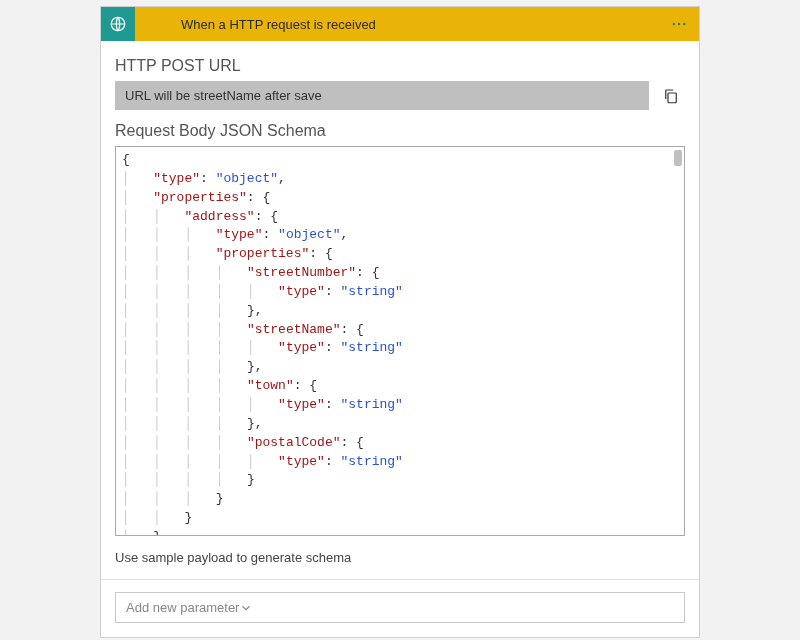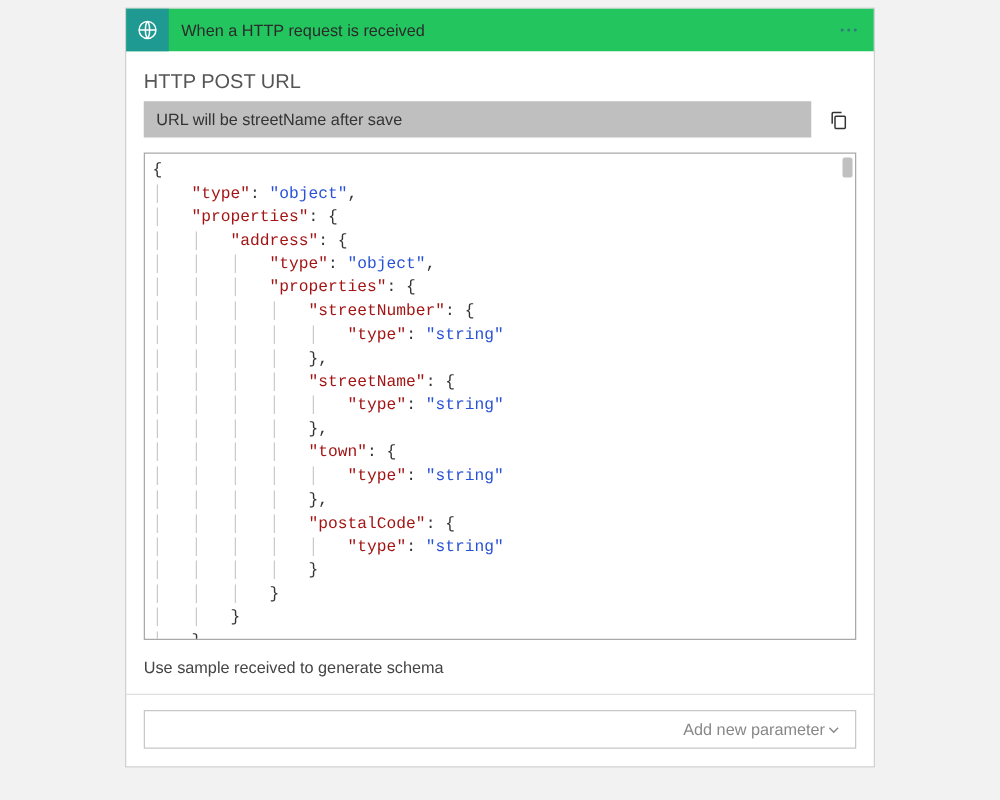--- a/index.html
+++ b/index.html
@@ -14,22 +14,23 @@
     overflow: hidden;
   }
   .card {
     margin: 6px 100px 10px 100px;
     background: #fff;
     border: 1px solid #d0d0d0;
   }
   .card-header {
     display: flex;
     align-items: stretch;
-    background: #22c55e;
+    background: #eab308;
     height: 34px;
+    gap: 36px;
   }
   .card-header .icon-box {
     width: 34px;
     height: 34px;
     background: #1f9a93;
     display: flex;
     align-items: center;
     justify-content: center;
     color: #fff;
   }
@@ -93,21 +94,21 @@
   .guide { color: #c8c8c8; }
   .link-row {
     margin-top: 14px;
     font-size: 13px;
     color: #444;
   }
   .hr { border-top: 1px solid #e0e0e0; margin: 14px -14px 0 -14px; }
   .param-row {
     display: flex;
     align-items: center;
-    justify-content: flex-end;
+    justify-content: flex-start;
     border: 1px solid #c7c7c7;
     margin: 12px 0 0 0;
     padding: 7px 10px;
     color: #888;
     font-size: 13px;
   }
   .chev { color: #888; }
   svg { display: block; }
   .scroll-thumb {
     position: absolute;
@@ -145,20 +146,21 @@
     <div class="url-row">
       <div class="url-box">URL will be streetName after save</div>
       <div class="copy-btn">
         <svg width="18" height="18" viewBox="0 0 24 24" fill="none" stroke="#333" stroke-width="1.6">
           <rect x="8" y="8" width="11" height="13" rx="1"></rect>
           <path d="M5 16V5a1 1 0 0 1 1-1h9"></path>
         </svg>
       </div>
     </div>
 
+    <div class="field-label">Request Body JSON Schema</div>
     <div class="schema-box">
       <div class="scroll-thumb"></div>
       <pre class="schema-pre" id="schema-pre"><span class="tok-brc">{</span>
 <span class="guide">│   </span><span class="tok-key">"type"</span>: <span class="tok-str">"object"</span>,
 <span class="guide">│   </span><span class="tok-key">"properties"</span>: <span class="tok-brc">{</span>
 <span class="guide">│   </span><span class="guide">│   </span><span class="tok-key">"address"</span>: <span class="tok-brc">{</span>
 <span class="guide">│   </span><span class="guide">│   </span><span class="guide">│   </span><span class="tok-key">"type"</span>: <span class="tok-str">"object"</span>,
 <span class="guide">│   </span><span class="guide">│   </span><span class="guide">│   </span><span class="tok-key">"properties"</span>: <span class="tok-brc">{</span>
 <span class="guide">│   </span><span class="guide">│   </span><span class="guide">│   </span><span class="guide">│   </span><span class="tok-key">"streetNumber"</span>: <span class="tok-brc">{</span>
 <span class="guide">│   </span><span class="guide">│   </span><span class="guide">│   </span><span class="guide">│   </span><span class="guide">│   </span><span class="tok-key">"type"</span>: <span class="tok-str">"string"</span>
@@ -171,21 +173,21 @@
 <span class="guide">│   </span><span class="guide">│   </span><span class="guide">│   </span><span class="guide">│   </span><span class="tok-brc">}</span>,
 <span class="guide">│   </span><span class="guide">│   </span><span class="guide">│   </span><span class="guide">│   </span><span class="tok-key">"postalCode"</span>: <span class="tok-brc">{</span>
 <span class="guide">│   </span><span class="guide">│   </span><span class="guide">│   </span><span class="guide">│   </span><span class="guide">│   </span><span class="tok-key">"type"</span>: <span class="tok-str">"string"</span>
 <span class="guide">│   </span><span class="guide">│   </span><span class="guide">│   </span><span class="guide">│   </span><span class="tok-brc">}</span>
 <span class="guide">│   </span><span class="guide">│   </span><span class="guide">│   </span><span class="tok-brc">}</span>
 <span class="guide">│   </span><span class="guide">│   </span><span class="tok-brc">}</span>
 <span class="guide">│   </span><span class="tok-brc">}</span>
 </pre>
     </div>
 
-    <div class="link-row">Use sample received to generate schema</div>
+    <div class="link-row">Use sample payload to generate schema</div>
 
     <div class="hr"></div>
 
     <div class="param-row">
       <span>Add new parameter</span>
       <span class="chev">
         <svg width="14" height="14" viewBox="0 0 24 24" fill="none" stroke="#888" stroke-width="2">
           <path d="M6 9l6 6 6-6"></path>
         </svg>
       </span>

